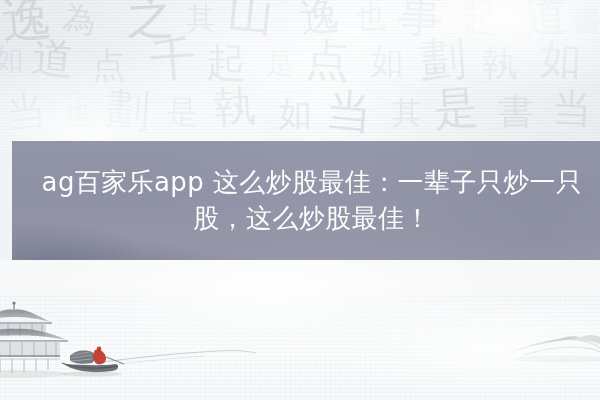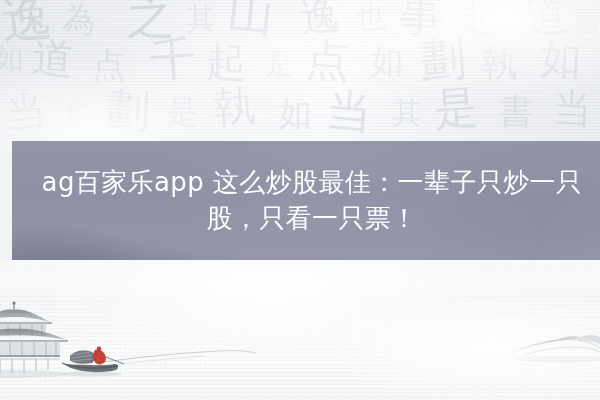--- a/index.html
+++ b/index.html
@@ -213,21 +213,21 @@
     </div>
 
     <div class="paper-bloom"></div>
   </div>
 
   <div class="title-banner">
     <div class="banner-mountains"></div>
     <div class="banner-mist"></div>
     <div class="banner-text">
       <div class="banner-line">ag百家乐app 这么炒股最佳：一辈子只炒一只</div>
-      <div class="banner-line">股，只看一只票！</div>
+      <div class="banner-line">股，这么炒股最佳！</div>
     </div>
   </div>
 
   <div class="landscape">
     <div class="water-texture"></div>
 
     <svg viewBox="0 0 600 140">
       <defs>
         <linearGradient id="roofFade" x1="0" y1="0" x2="0" y2="1">
           <stop offset="0%" stop-color="#6f757c" stop-opacity="0.85"></stop>

